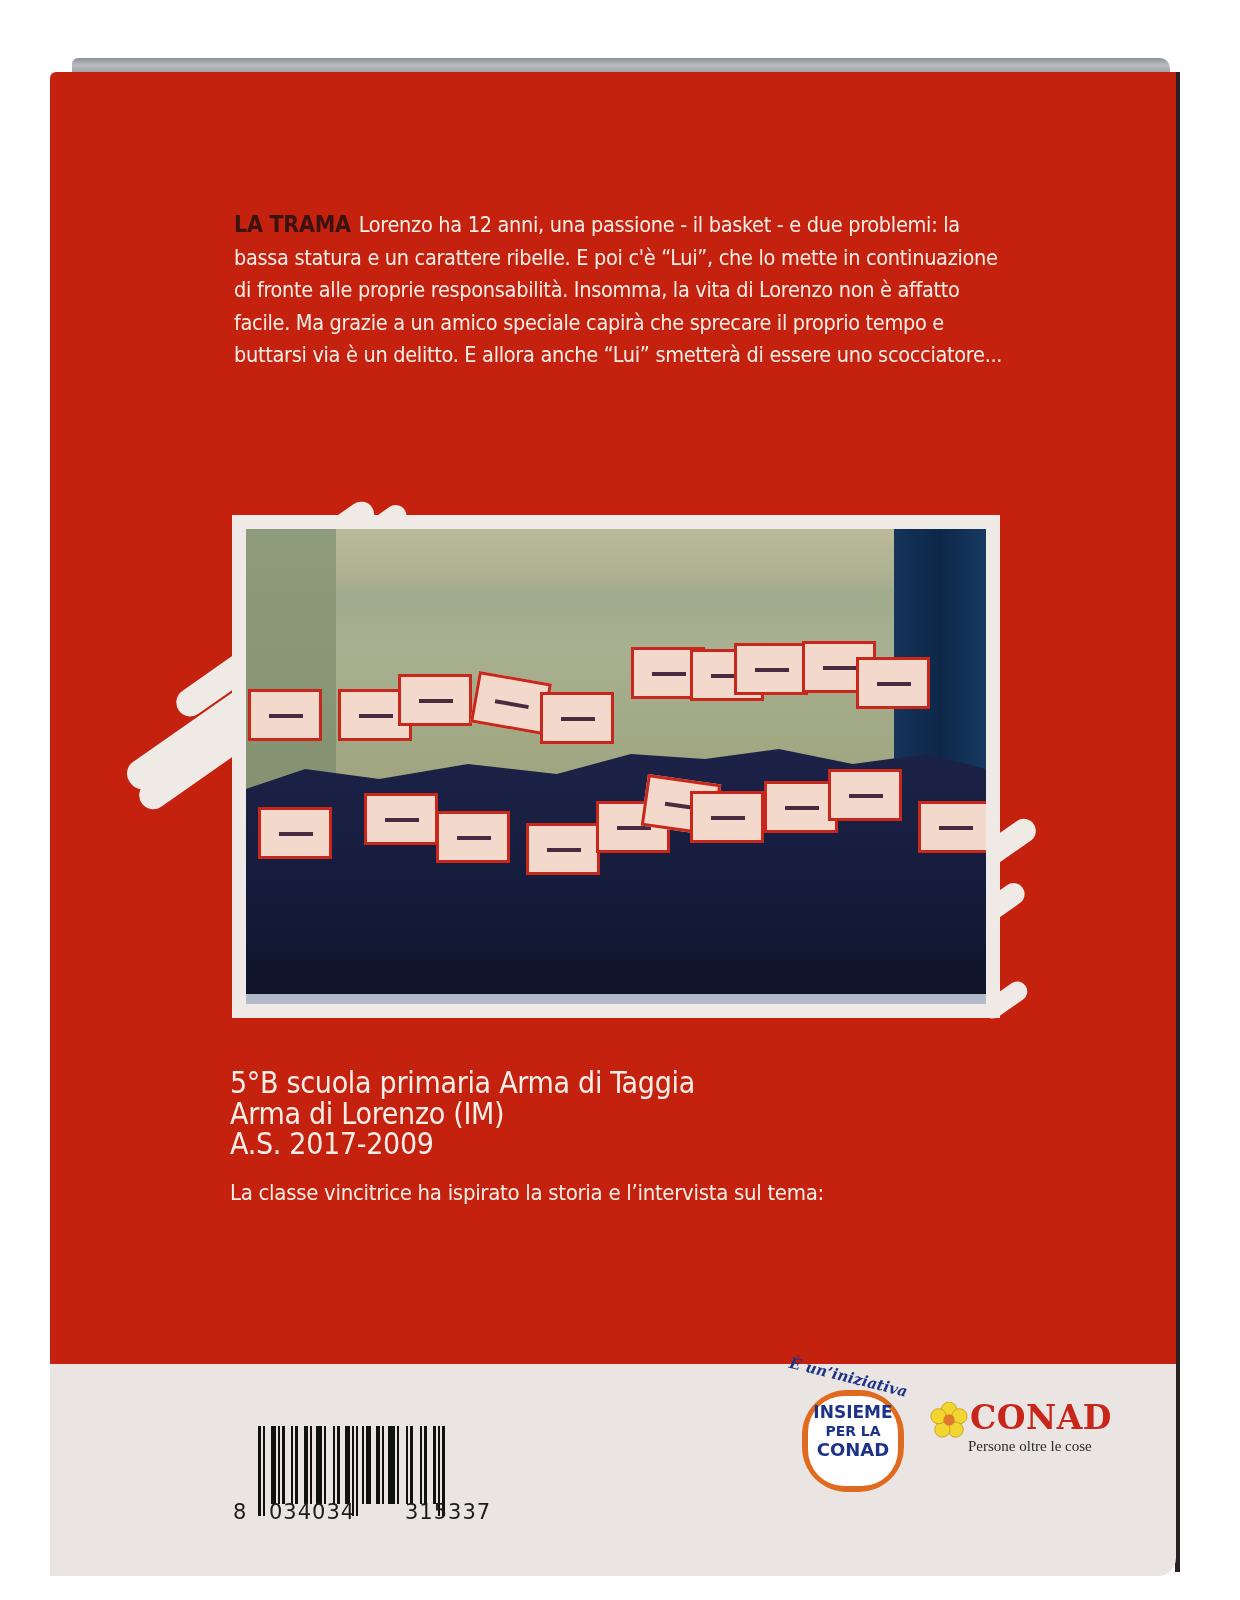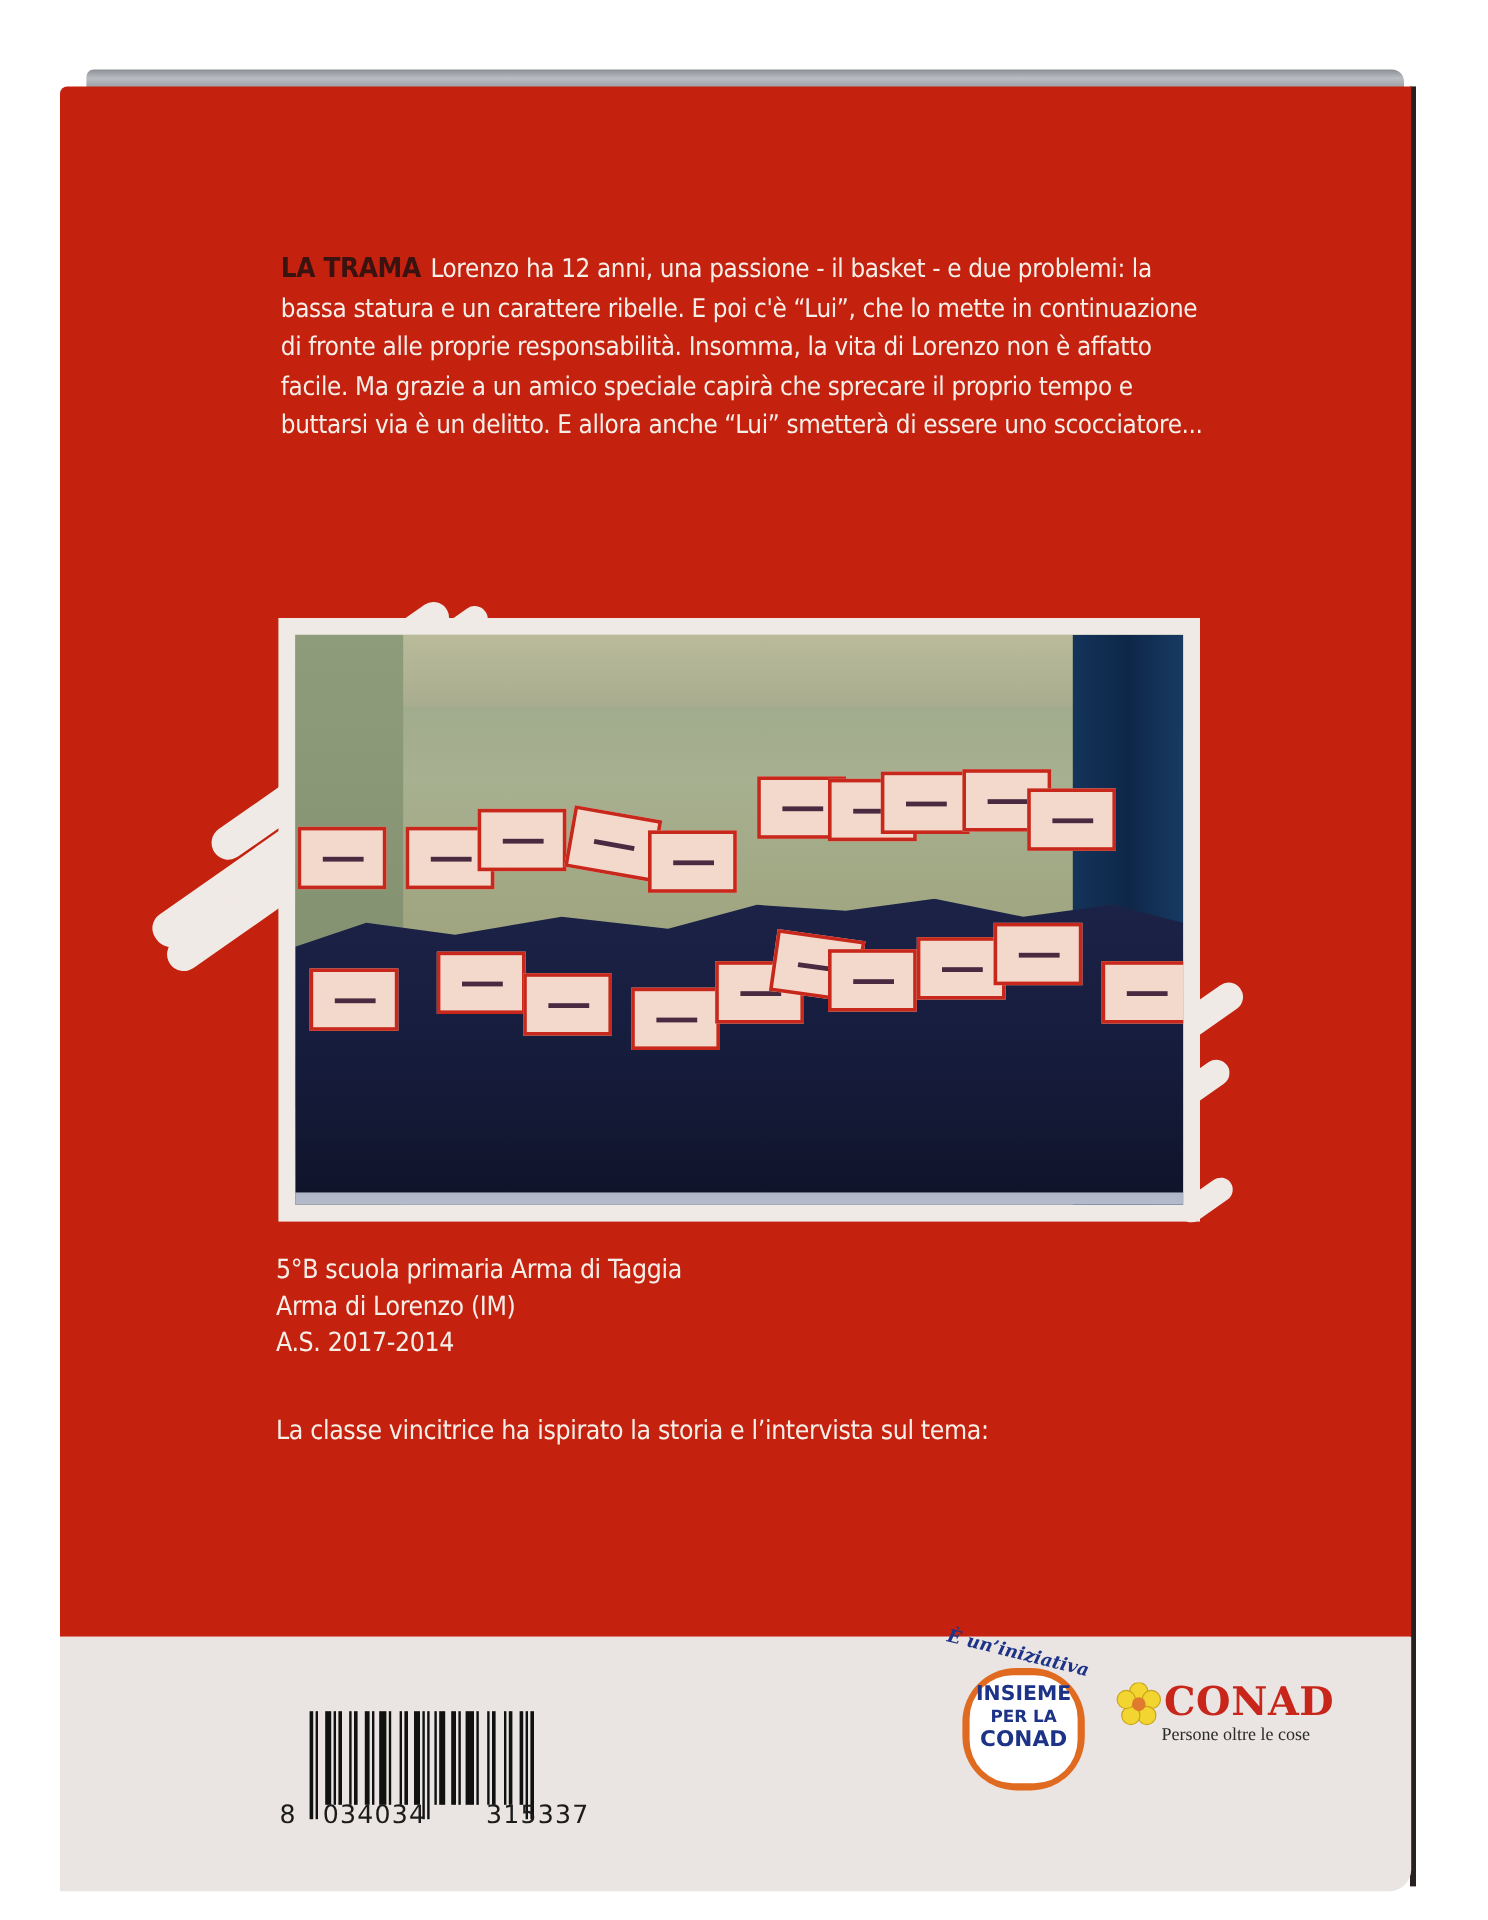--- a/index.html
+++ b/index.html
@@ -35,21 +35,21 @@
     .photo .floor { position: absolute; left: 0; bottom: 0; width: 100%; height: 80px;
       background: linear-gradient(180deg, #8a93a8, #b4bccb); }
     .photo .crowd { position: absolute; left: 0; top: 215px; width: 100%; height: 250px;
       background: linear-gradient(180deg, #1c2348 0%, #151b3a 60%, #10142b 100%);
       clip-path: polygon(0 18%, 8% 10%, 18% 14%, 30% 8%, 42% 12%, 52% 4%, 62% 6%, 72% 2%, 82% 8%, 92% 4%, 100% 10%, 100% 100%, 0 100%); }
     .cert { position: absolute; width: 74px; height: 52px; background: #f3d9cc; border: 3px solid #c7281b; }
     .cert::after { content: ""; position: absolute; left: 18px; top: 22px; width: 34px; height: 4px; background: #4a2a40; }
 
     .splash { position: absolute; background: #f0eae6; border-radius: 14px; transform: rotate(-35deg); }
 
-    .credits { left: 180px; top: 972px; font-size: 22px; line-height: 30.5px; }
+    .credits { left: 180px; top: 996px; font-size: 30px; line-height: 30.5px; }
     .theme { left: 180px; top: 1106px; font-size: 22px; line-height: 30.5px; }
     .theme b { font-weight: bold; }
 
     .barcode { position: absolute; left: 208px; top: 1368px; width: 250px; height: 90px; display: flex; align-items: flex-start; }
     .barcode .bar { background: #111; height: 78px; margin-right: 2px; }
     .barcode .bar.guard { height: 90px; }
     .barcode-digits { position: absolute; left: 183px; top: 1442px; font-family: "DejaVu Sans", sans-serif;
       font-size: 21px; color: #1b1b1b; letter-spacing: 1px; }
     .barcode-digits span { position: absolute; white-space: nowrap; }
 
@@ -121,21 +121,21 @@
         <div class="cert" style="left:444px;top:262px;"></div>
         <div class="cert" style="left:518px;top:252px;"></div>
         <div class="cert" style="left:582px;top:240px;"></div>
         <div class="cert" style="left:672px;top:272px;"></div>
       </div>
     </div>
 
     <div class="text credits">
       <div>5°B scuola primaria Arma di Taggia</div>
       <div>Arma di Lorenzo (IM)</div>
-      <div>A.S. 2017-2014</div>
+      <div>A.S. 2017-2009</div>
     </div>
 
     <div class="text theme">
       <div>La classe vincitrice ha ispirato la storia e l’intervista sul tema:</div>
     </div>
   </div>
 
   <div class="cover-bottom"></div>
 
   <div class="barcode">

